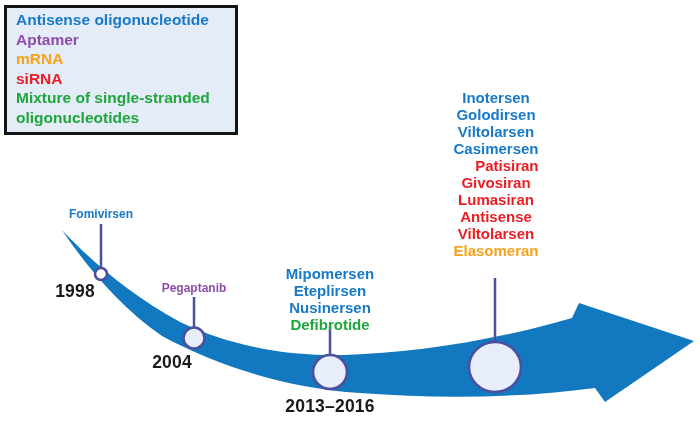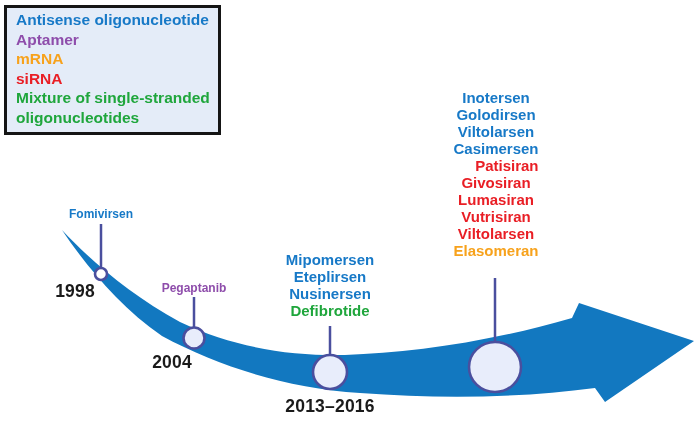--- a/index.html
+++ b/index.html
@@ -2,21 +2,21 @@
 <html><head>
 <meta charset="utf-8">
 <style>
   html,body{margin:0;padding:0;background:#ffffff;}
   .canvas{
     position:relative;width:700px;height:425px;background:#ffffff;
     font-family:"Liberation Sans",sans-serif;font-weight:700;overflow:hidden;
   }
   .layer{position:absolute;left:0;top:0;}
   .legend{
-    position:absolute;left:4px;top:5px;width:217px;box-sizing:border-box;
+    position:absolute;left:4px;top:5px;width:234px;box-sizing:border-box;
     border:3px solid #151515;background:#e4ecf8;
     padding:2px 3px 5px 9px;font-size:15.5px;line-height:19.5px;
   }
   .legend-item{display:block;}
   .label{
     position:absolute;transform:translateX(-50%);
     white-space:nowrap;font-size:12px;line-height:16px;
   }
   .year{
     position:absolute;transform:translateX(-50%);
@@ -60,34 +60,34 @@
     <span class="legend-item" style="color: rgb(233, 30, 37);">siRNA</span>
     <span class="legend-item" style="color: rgb(31, 166, 60);">Mixture of single-stranded oligonucleotides</span>
   </div>
 
   <div class="label" style="left: 101px; top: 206px; color: rgb(23, 121, 199);">Fomivirsen</div>
   <div class="year" style="left: 75px; top: 281px; color: rgb(26, 26, 26);">1998</div>
 
   <div class="label" style="left: 194px; top: 280px; color: rgb(142, 77, 171);">Pegaptanib</div>
   <div class="year" style="left: 172px; top: 352px; color: rgb(26, 26, 26);">2004</div>
 
-  <div class="drug-group" style="left:330px;top:251px">
+  <div class="drug-group" style="left:330px;top:265px">
     <div class="drug" style="color: rgb(23, 121, 199);">Mipomersen</div>
     <div class="drug" style="color: rgb(23, 121, 199);">Eteplirsen</div>
     <div class="drug" style="color: rgb(23, 121, 199);">Nusinersen</div>
     <div class="drug" style="color: rgb(31, 166, 60);">Defibrotide</div>
   </div>
   <div class="year" style="left: 330px; top: 396px; color: rgb(26, 26, 26);">2013–2016</div>
 
   <div class="drug-group" style="left:496px;top:89px">
     <div class="drug" style="color: rgb(23, 121, 199);">Inotersen</div>
     <div class="drug" style="color: rgb(23, 121, 199);">Golodirsen</div>
     <div class="drug" style="color: rgb(23, 121, 199);">Viltolarsen</div>
     <div class="drug" style="color: rgb(23, 121, 199);">Casimersen</div>
     <div class="drug" style="color: rgb(233, 30, 37); text-align: right;">Patisiran</div>
     <div class="drug" style="color: rgb(233, 30, 37);">Givosiran</div>
     <div class="drug" style="color: rgb(233, 30, 37);">Lumasiran</div>
-    <div class="drug" style="color: rgb(233, 30, 37);">Vutrisiran</div>
+    <div class="drug" style="color: rgb(233, 30, 37);">Antisense</div>
     <div class="drug" style="color: rgb(233, 30, 37);">Viltolarsen</div>
     <div class="drug" style="color: rgb(247, 162, 28);">Elasomeran</div>
   </div>
 
 </div>
 
 </body></html>

